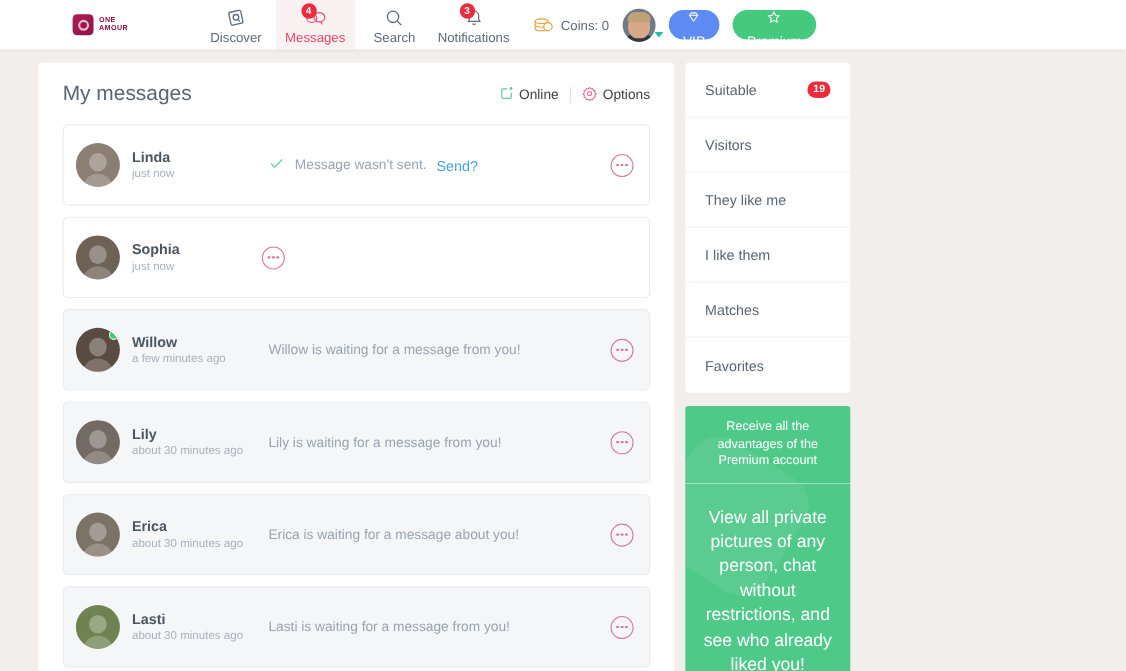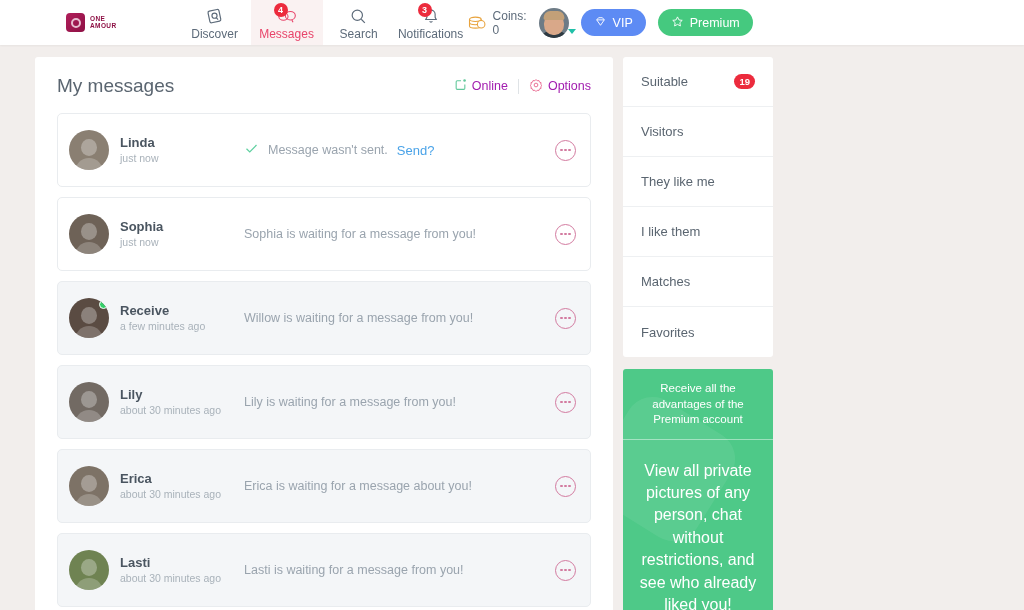--- a/index.html
+++ b/index.html
@@ -168,20 +168,21 @@
 
   .pill {
     display: flex; align-items: center; gap: 6px;
     height: 27px;
     padding: 0 13px;
     border-radius: 14px;
     color: #fff;
     font-size: 12.5px;
     cursor: pointer;
     white-space: nowrap;
+    flex-direction: column;
   }
   .pill-vip { background: #5d8bf4; }
   .pill-premium { background: #45c97f; }
 
   
   .page {
     display: flex;
     align-items: flex-start;
     padding: 12px 0 0 0;
     height: 565px;
@@ -204,21 +205,21 @@
   .card-title {
     font-size: 19px;
     color: #5a6570;
     font-weight: normal;
   }
   .card-actions {
     margin-left: auto;
     display: flex;
     align-items: center;
     gap: 10px;
-    color: #a21caf;
+    color: #404040;
     font-size: 12.5px;
   }
   .card-action { display: flex; align-items: center; gap: 5px; cursor: pointer; }
   .divider-v { width: 1px; height: 15px; background: #dfe3e6; }
 
   
   .msg-list { display: flex; flex-direction: column; gap: 10px; }
   .msg-row {
     height: 74px;
     border: 1px solid #e9ecef;
@@ -559,38 +560,35 @@
 
       <div class="msg-row">
         <span class="msg-avatar" style="background:#6e6257">
           <i class="ph-body"></i>
             <i class="ph-head"></i>
         </span>
         <div class="msg-who">
           <div class="msg-name">Sophia</div>
           <div class="msg-time">just now</div>
         </div>
-        <div class="msg-body">
-          <span class="msg-text">Sophia is waiting for a message from you!</span>
-        </div>
         <span class="more-btn">
             <i></i>
             <i></i>
             <i></i>
           </span>
       </div>
 
       <div class="msg-row unseen">
         <span class="msg-avatar" style="background:#5a4b42">
           <i class="ph-body"></i>
             <i class="ph-head"></i>
           <span class="online-dot"></span>
         </span>
         <div class="msg-who">
-          <div class="msg-name">Receive</div>
+          <div class="msg-name">Willow</div>
           <div class="msg-time">a few minutes ago</div>
         </div>
         <div class="msg-body">
           <span class="msg-text">Willow is waiting for a message from you!</span>
         </div>
         <span class="more-btn">
             <i></i>
             <i></i>
             <i></i>
           </span>

